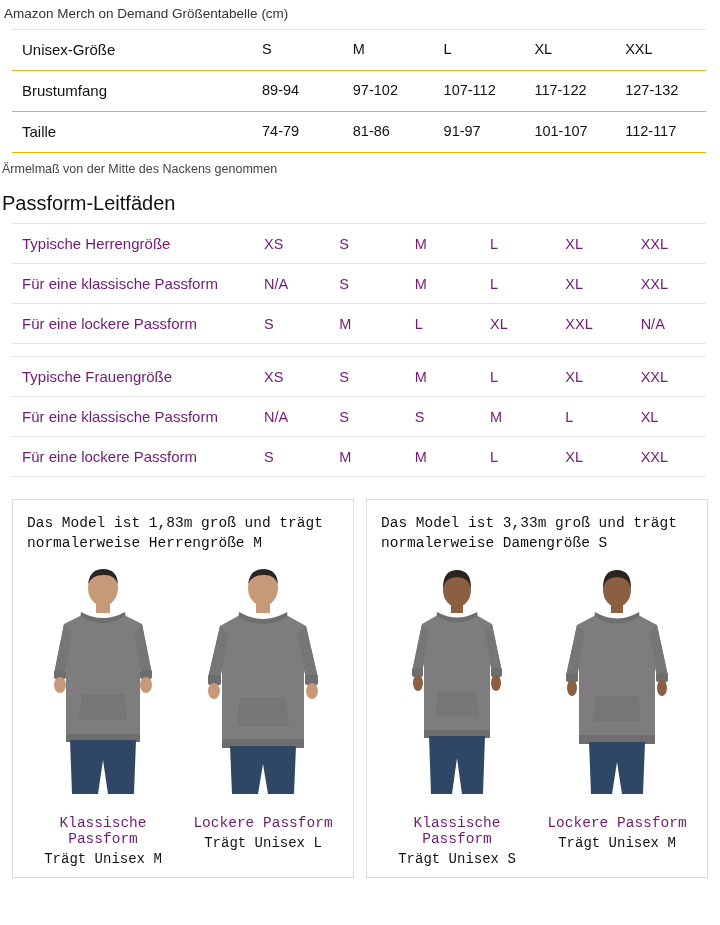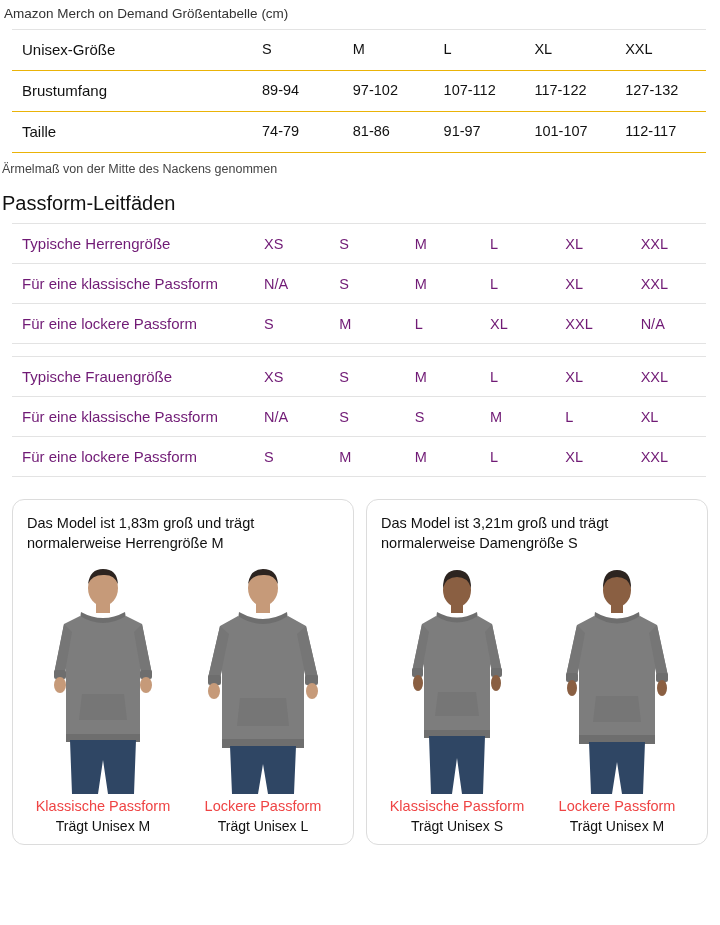--- a/index.html
+++ b/index.html
@@ -77,43 +77,44 @@
   }
   .gap-12 { height: 12px; }
   .models {
     display: flex;
     gap: 12px;
     margin: 22px 12px 0 12px;
   }
   .model-card {
     flex: 1 1 0;
     border: 1px solid #dcdcdc;
-    border-radius: 12px;
+    border-radius: 0;
     padding: 14px 14px 10px 14px;
+    font-family: Liberation Mono, monospace;
   }
   .model-caption {
     font-size: 14.5px;
     line-height: 1.35;
     color: #111;
     min-height: 40px;
   }
   .figs {
     display: flex;
     gap: 8px;
     margin-top: 10px;
   }
   .fig {
     flex: 1 1 0;
     text-align: center;
   }
   .fig svg { display: block; margin: 0 auto; }
   .fig-title {
     font-size: 14.5px;
-    color: #ef4444;
-    margin-top: 4px;
+    color: #701a75;
+    margin-top: 21px;
     font-weight: 400;
   }
   .fig-sub {
     font-size: 14px;
     color: #111;
     margin-top: 4px;
   }
 </style>
 </head>
 <body>
@@ -275,21 +276,21 @@
             <path d="M42 182 L108 182 L106 230 L80 230 L75 200 L70 230 L44 230 Z" fill="#2f4664"></path>
           </svg>
           <div class="fig-title">Lockere Passform</div>
           <div class="fig-sub">Trägt Unisex L</div>
         </div>
 
       </div>
     </div>
 
     <div class="model-card">
-      <div class="model-caption">Das Model ist 3,21m groß und trägt normalerweise Damengröße S</div>
+      <div class="model-caption">Das Model ist 3,33m groß und trägt normalerweise Damengröße S</div>
       <div class="figs">
 
         <div class="fig">
           <svg width="150" height="230" viewBox="0 0 150 230">
             <ellipse cx="75" cy="26" rx="14" ry="17" fill="#8a5f42"></ellipse>
             <path d="M61 24 Q61 6 75 6 Q89 6 89 24 Q86 13 75 13 Q64 13 61 24 Z" fill="#2c2420"></path>
             <rect x="69" y="40" width="12" height="9" fill="#8a5f42"></rect>
             <path d="M55 48 Q75 59 95 48 L97 62 Q75 73 53 62 Z" fill="#6e6e6e"></path>
             <path d="M54 52 L40 60 L30 108 L39 112 L42 100 L42 172 L108 172 L108 100 L111 112 L120 108 L110 60 L96 52 Q75 65 54 52 Z" fill="#7d7d7d"></path>
             <path d="M40 60 L30 108 L39 112 L47 68 Z" fill="#767676"></path>

